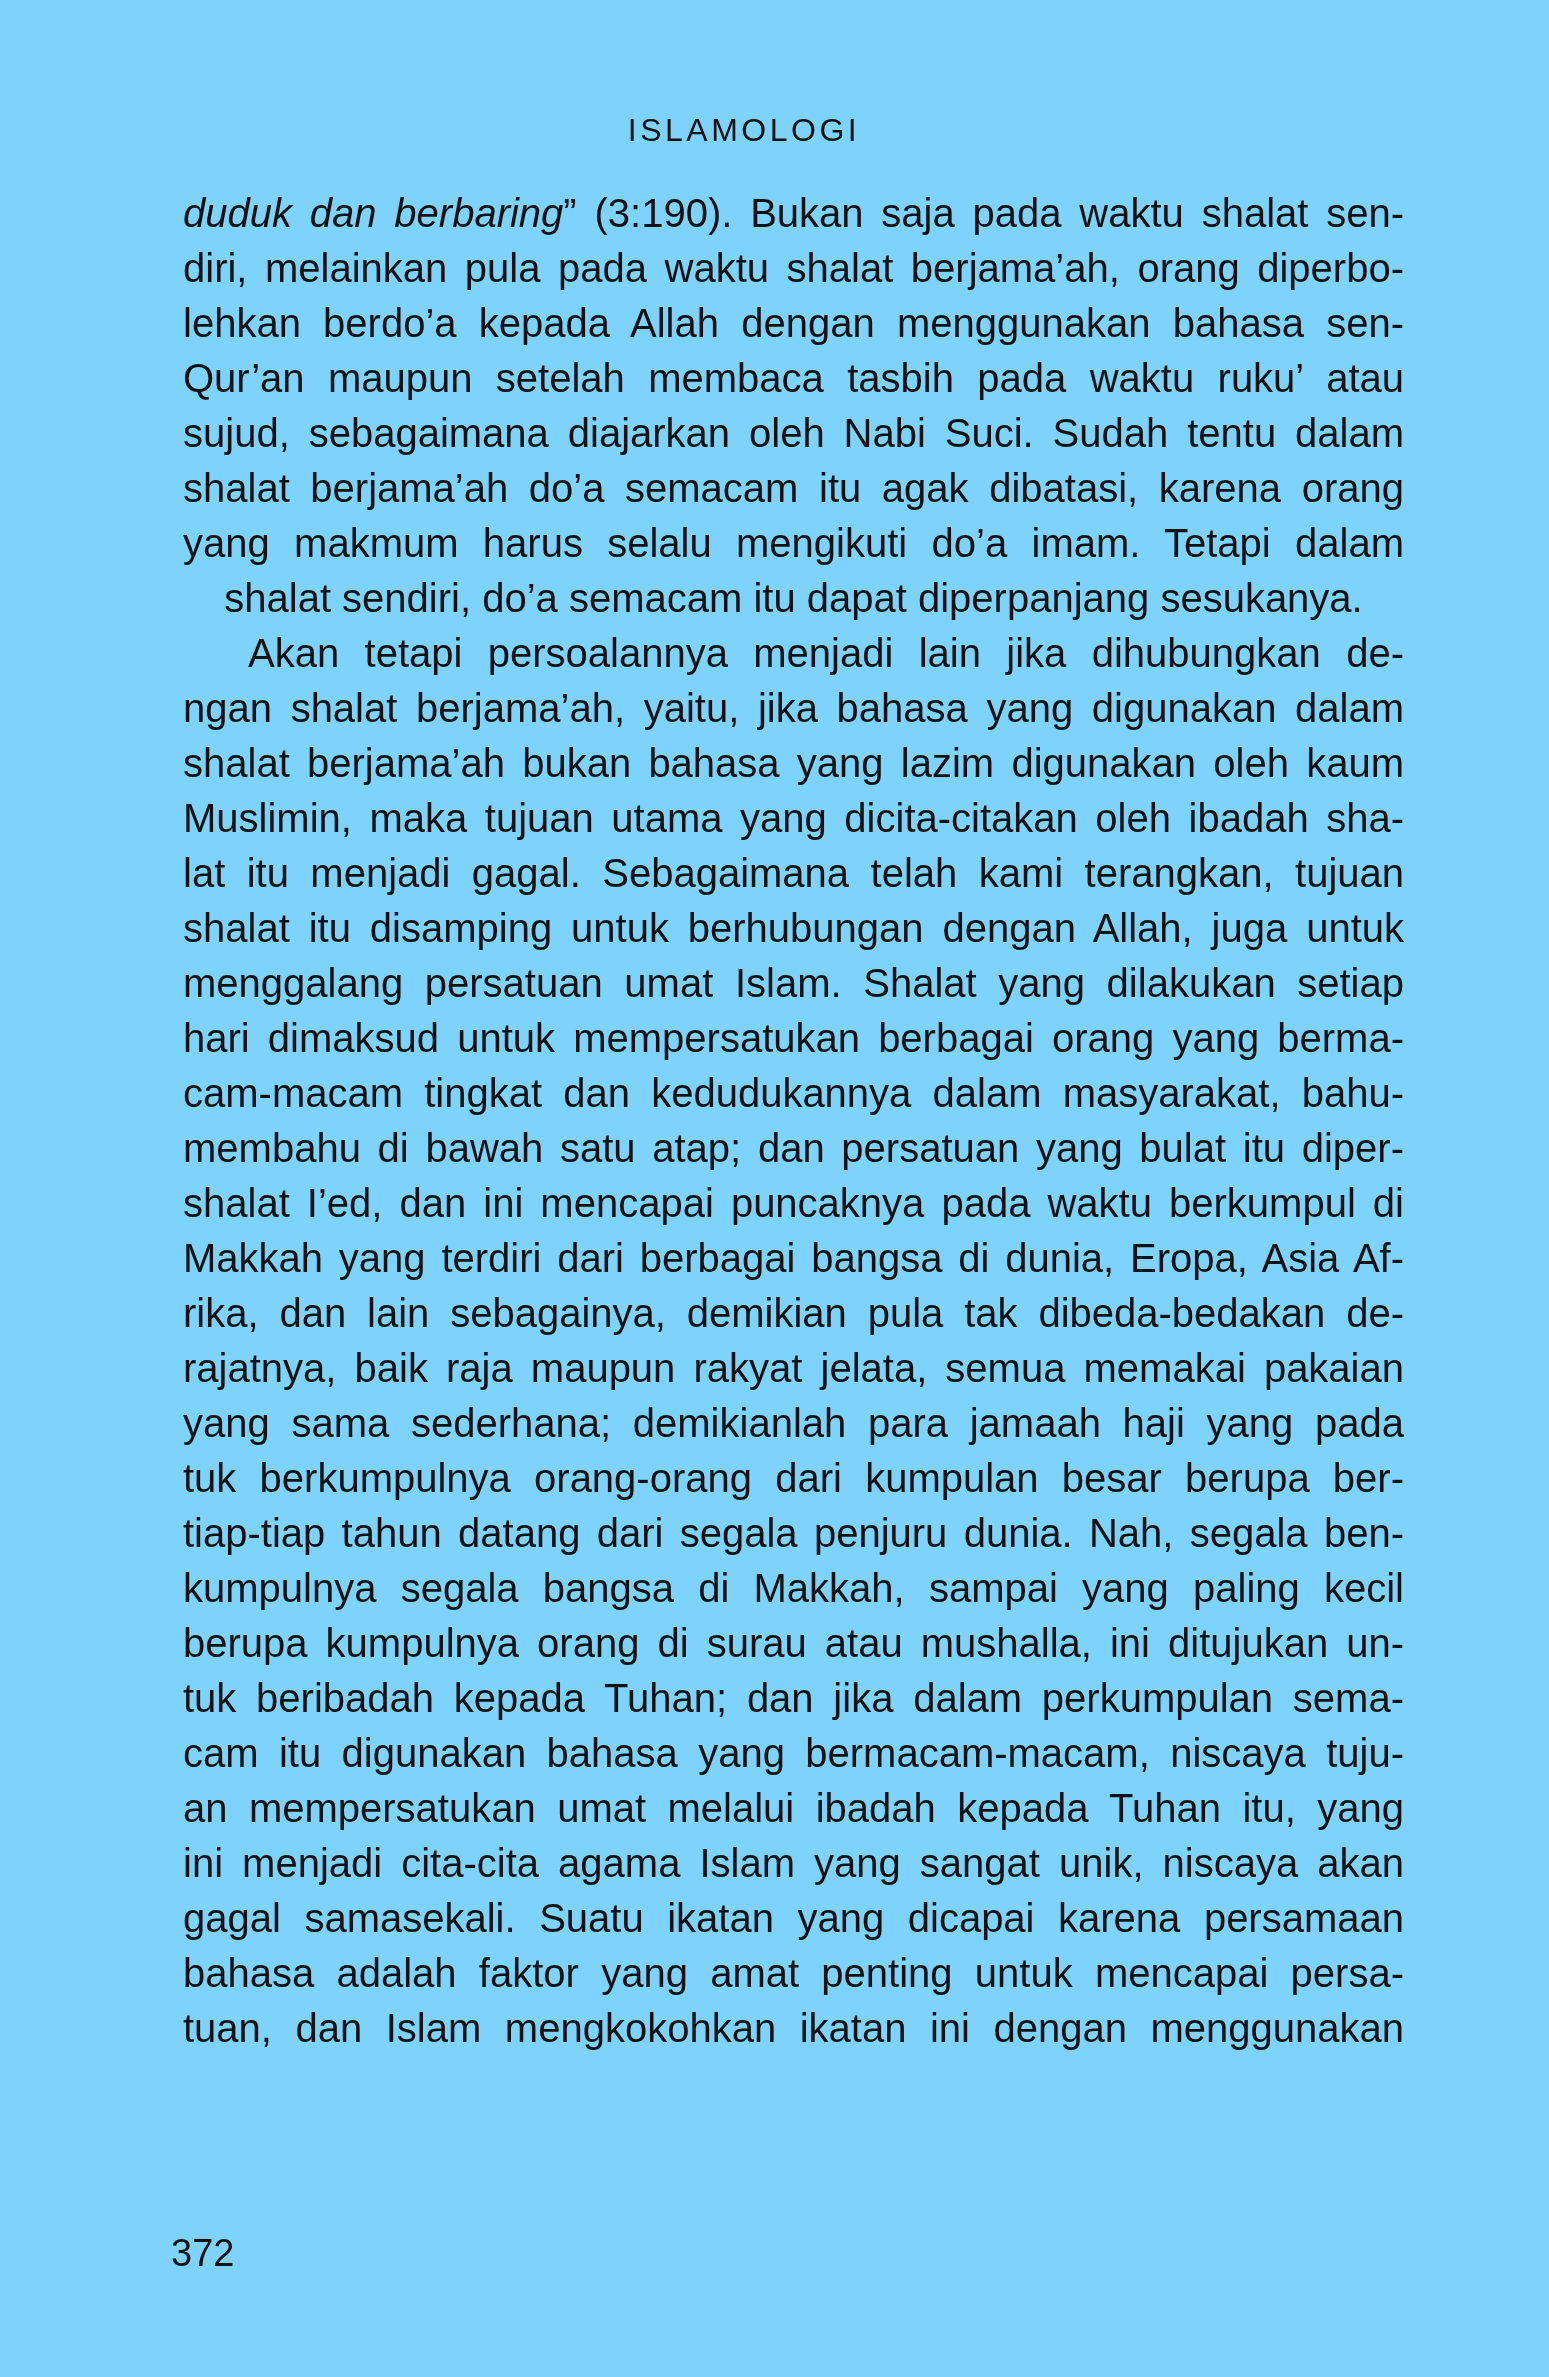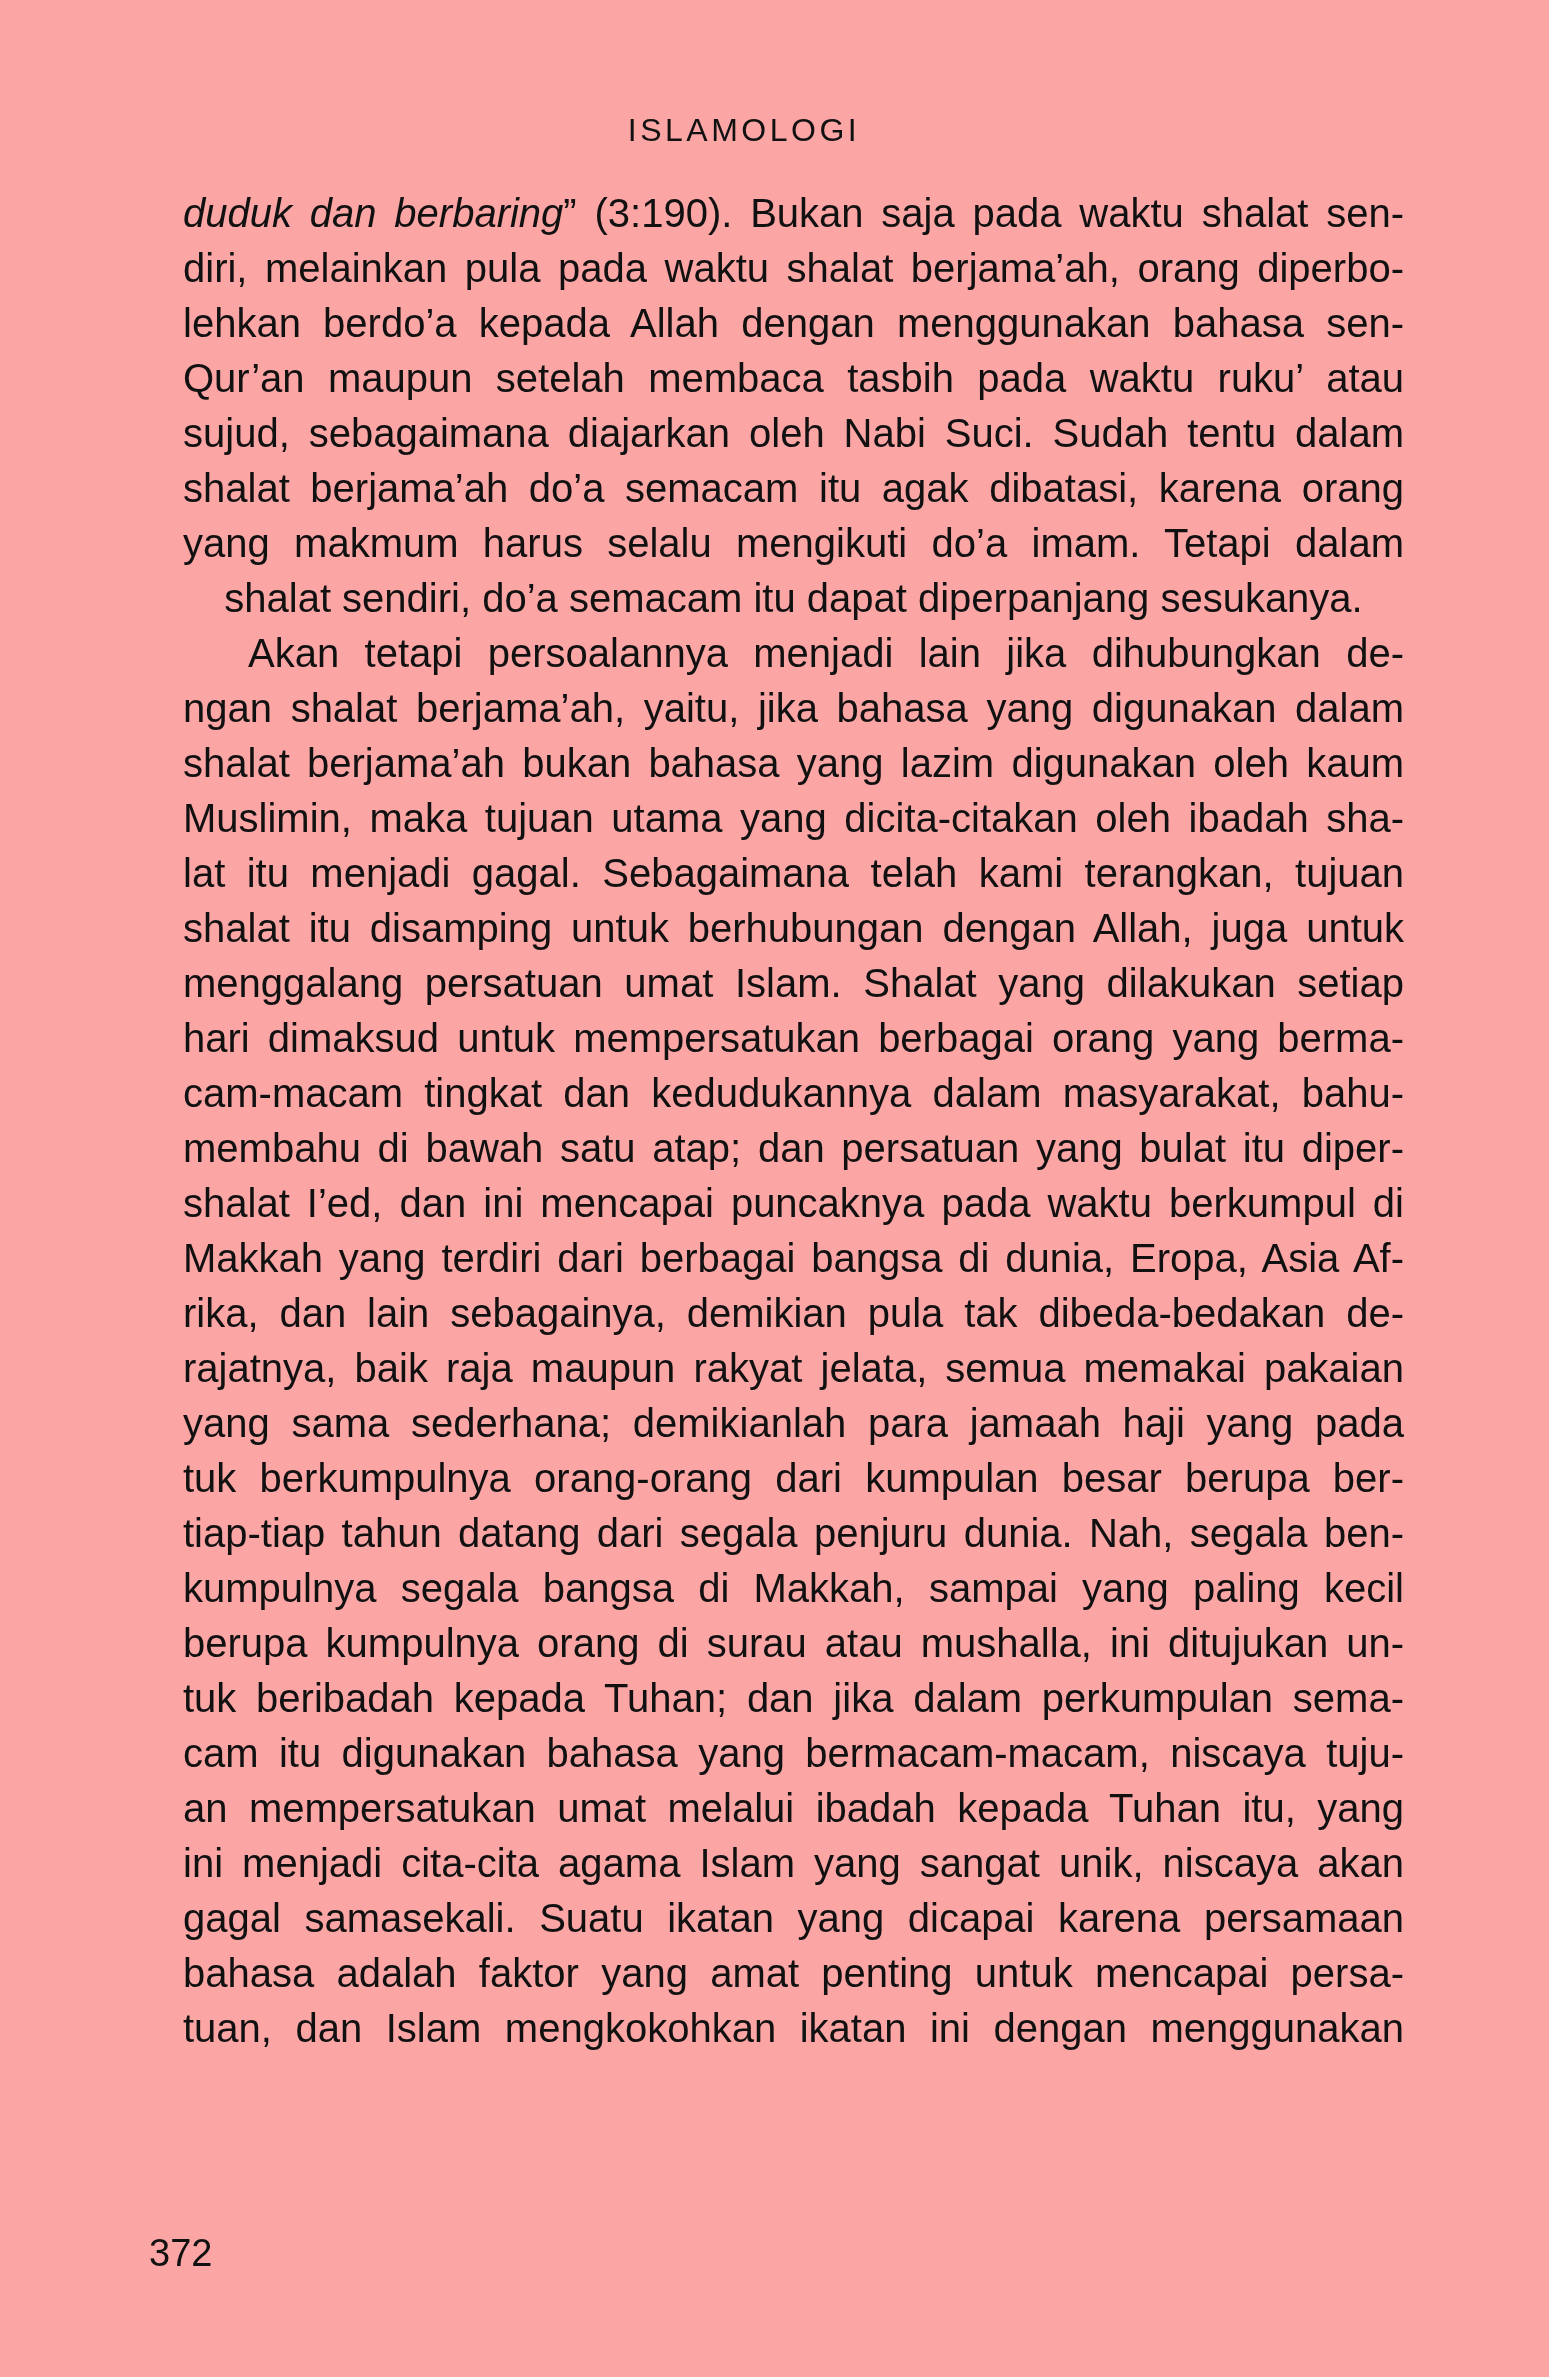--- a/index.html
+++ b/index.html
@@ -4,21 +4,21 @@
 <style>
   html, body {
     margin: 0;
     padding: 0;
     background: #e9e9e9;
   }
   .page {
     position: relative;
     width: 1549px;
     height: 2377px;
-    background: #fca5a5;
+    background: #7dd3fc;
     overflow: hidden;
     font-family: "Liberation Sans", "DejaVu Sans", sans-serif;
     color: #111111;
   }
   .running-header {
     position: absolute;
     top: 114px;
     left: 165px;
     width: 1221px;
     text-align: center;
@@ -48,21 +48,21 @@
   }
   .text-line.indent {
     text-indent: 65px;
   }
   .seg-italic {
     font-style: italic;
   }
   .page-number {
     position: absolute;
     top: 2234px;
-    left: 149px;
+    left: 171px;
     font-size: 38px;
     line-height: 1;
     color: #111111;
   }
 </style>
 </head>
 <body>
 
 <div class="page">
   <div class="running-header">ISLAMOLOGI</div>

